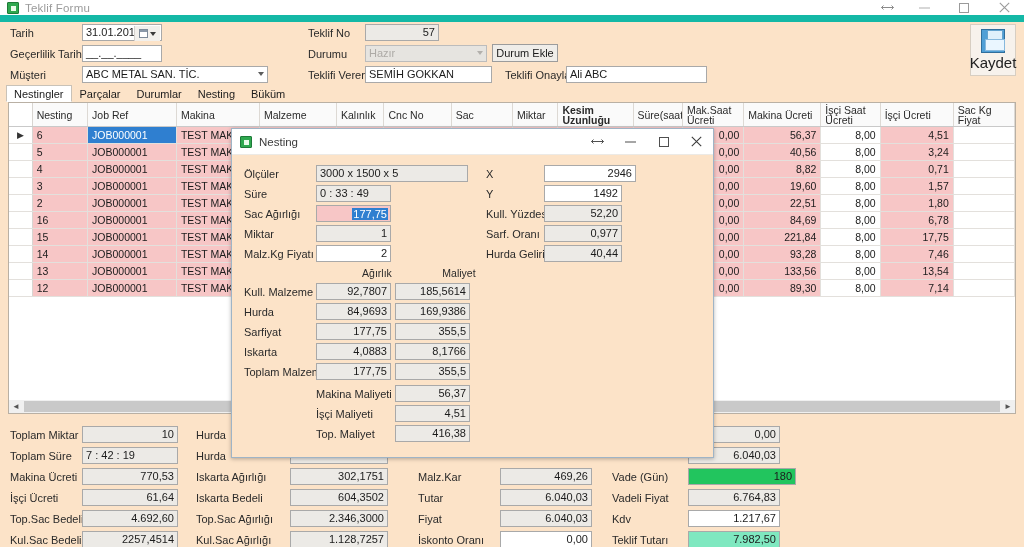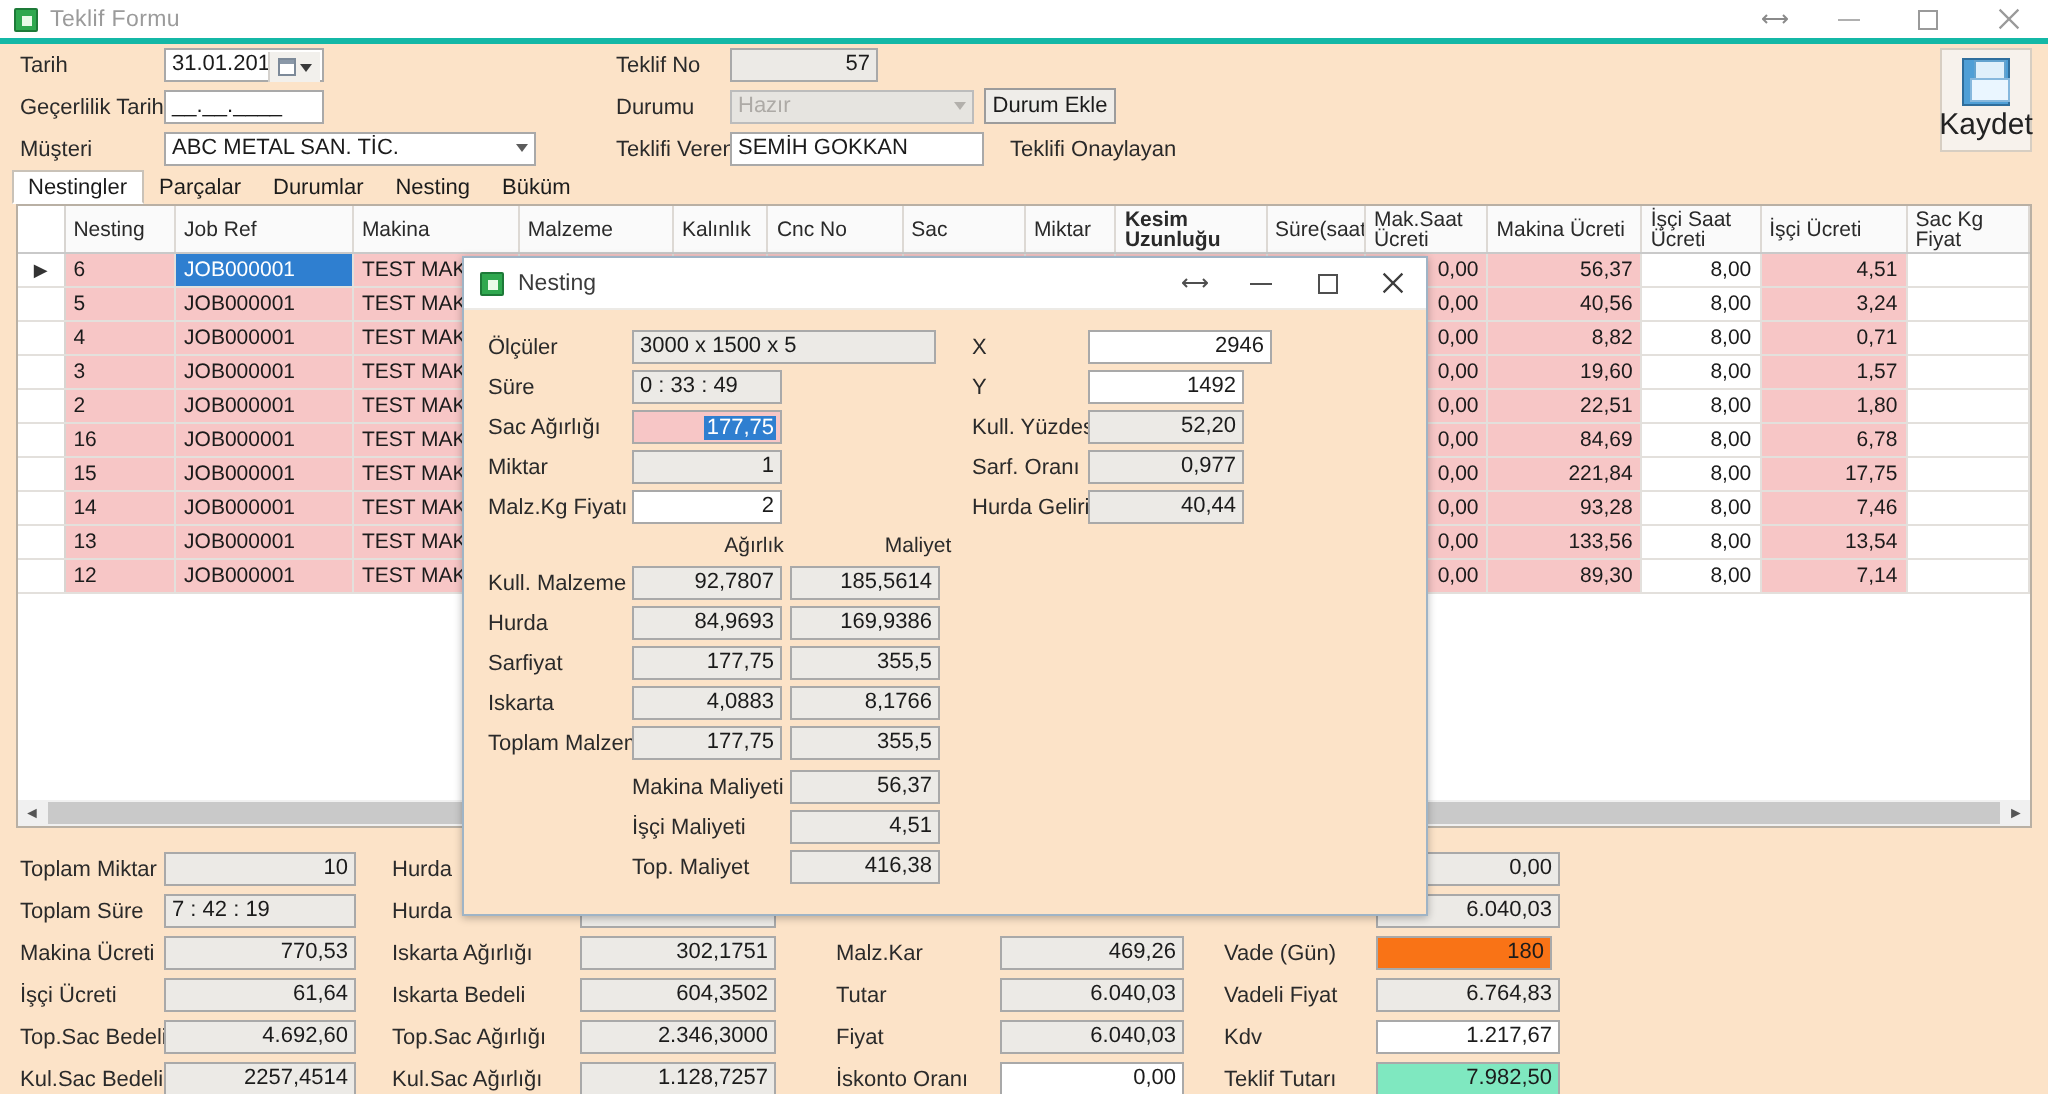--- a/index.html
+++ b/index.html
@@ -9,21 +9,21 @@
     font-family:"Liberation Sans", sans-serif;
     font-size:11px; color:#1b1b1b;
     background:#fde8cf;
   }
   #app { position:relative; width:1024px; height:547px; background:#fce3c8; }
 
   
   .titlebar{
     position:absolute; left:0; top:0; width:1024px; height:22px;
     background:#ffffff; display:flex; align-items:center;
-    border-bottom:3px solid #14b8a6;
+    border-bottom:7px solid #14b8a6;
   }
   .tb-icon{ width:12px;height:12px;margin-left:7px;margin-right:6px;
     background:#2fa84f; border:1px solid #1d7a38; border-radius:1px; position:relative;}
   .tb-icon::after{content:"";position:absolute;left:3px;top:3px;width:5px;height:5px;background:#e9fbe9;}
   .tb-title{ font-size:11.5px; color:#9b9b9b; letter-spacing:.2px;}
   .tb-ctrls{ margin-left:auto; display:flex; align-items:center; height:22px;}
   .tb-btn{ width:40px;height:22px; display:flex;align-items:center;justify-content:center;
     color:#9a9a9a; font-size:12px; }
   .tb-btn.res{ width:34px; font-size:11px;}
   .tb-btn.min{ font-size:12px; }
@@ -179,20 +179,23 @@
       <span class="caret gray"></span>
     </div>
     <div class="btn" style="left:492px; top:22px; width:66px;">Durum Ekle</div>
 
     <div class="lbl" style="left:308px; top:47px;">Teklifi Veren</div>
     <div class="fld" style="left:365px; top:44px; width:127px;">
       <span>SEMİH GOKKAN</span>
     </div>
 
     <div class="lbl" style="left:505px; top:47px;">Teklifi Onaylayan</div>
+    <div class="fld" style="left:566px; top:44px; width:141px;">
+      <span>Ali ABC</span>
+    </div>
   </div>
 
   <div class="savebtn">
     <div class="floppy"></div>
     <div class="savelbl">Kaydet</div>
   </div>
 
   <div class="tabs" id="tabbar">
       <div class="tab active">Nestingler</div>
       <div class="tab">Parçalar</div>
@@ -438,21 +441,21 @@
       <div class="fld ro num" style="left: 500px; top: 50px; width: 92px;">469,26</div>
       <div class="lbl" style="left: 418px; top: 74px;">Tutar</div>
       <div class="fld ro num" style="left: 500px; top: 71px; width: 92px;">6.040,03</div>
       <div class="lbl" style="left: 418px; top: 95px;">Fiyat</div>
       <div class="fld ro num" style="left: 500px; top: 92px; width: 92px;">6.040,03</div>
       <div class="lbl" style="left: 418px; top: 116px;">İskonto Oranı</div>
       <div class="fld ro num" style="left: 500px; top: 113px; width: 92px; background: rgb(255, 255, 255);">0,00</div>
       <div class="fld ro num" style="left: 688px; top: 8px; width: 92px;">0,00</div>
       <div class="fld ro num" style="left: 688px; top: 29px; width: 92px;">6.040,03</div>
       <div class="lbl" style="left: 612px; top: 53px;">Vade (Gün)</div>
-      <div class="fld ro num" style="left: 688px; top: 50px; width: 88px; background: #f97316;">180</div>
+      <div class="fld ro num" style="left: 688px; top: 50px; width: 108px; background: #22c55e;">180</div>
       <div class="lbl" style="left: 612px; top: 74px;">Vadeli Fiyat</div>
       <div class="fld ro num" style="left: 688px; top: 71px; width: 92px;">6.764,83</div>
       <div class="lbl" style="left: 612px; top: 95px;">Kdv</div>
       <div class="fld ro num" style="left: 688px; top: 92px; width: 92px; background: rgb(255, 255, 255);">1.217,67</div>
       <div class="lbl" style="left: 612px; top: 116px;">Teklif Tutarı</div>
       <div class="fld ro num" style="left: 688px; top: 113px; width: 92px; background: rgb(127, 232, 192);">7.982,50</div>
     </div>
 
   <div class="dlg">
     <div class="dlg-tb">

